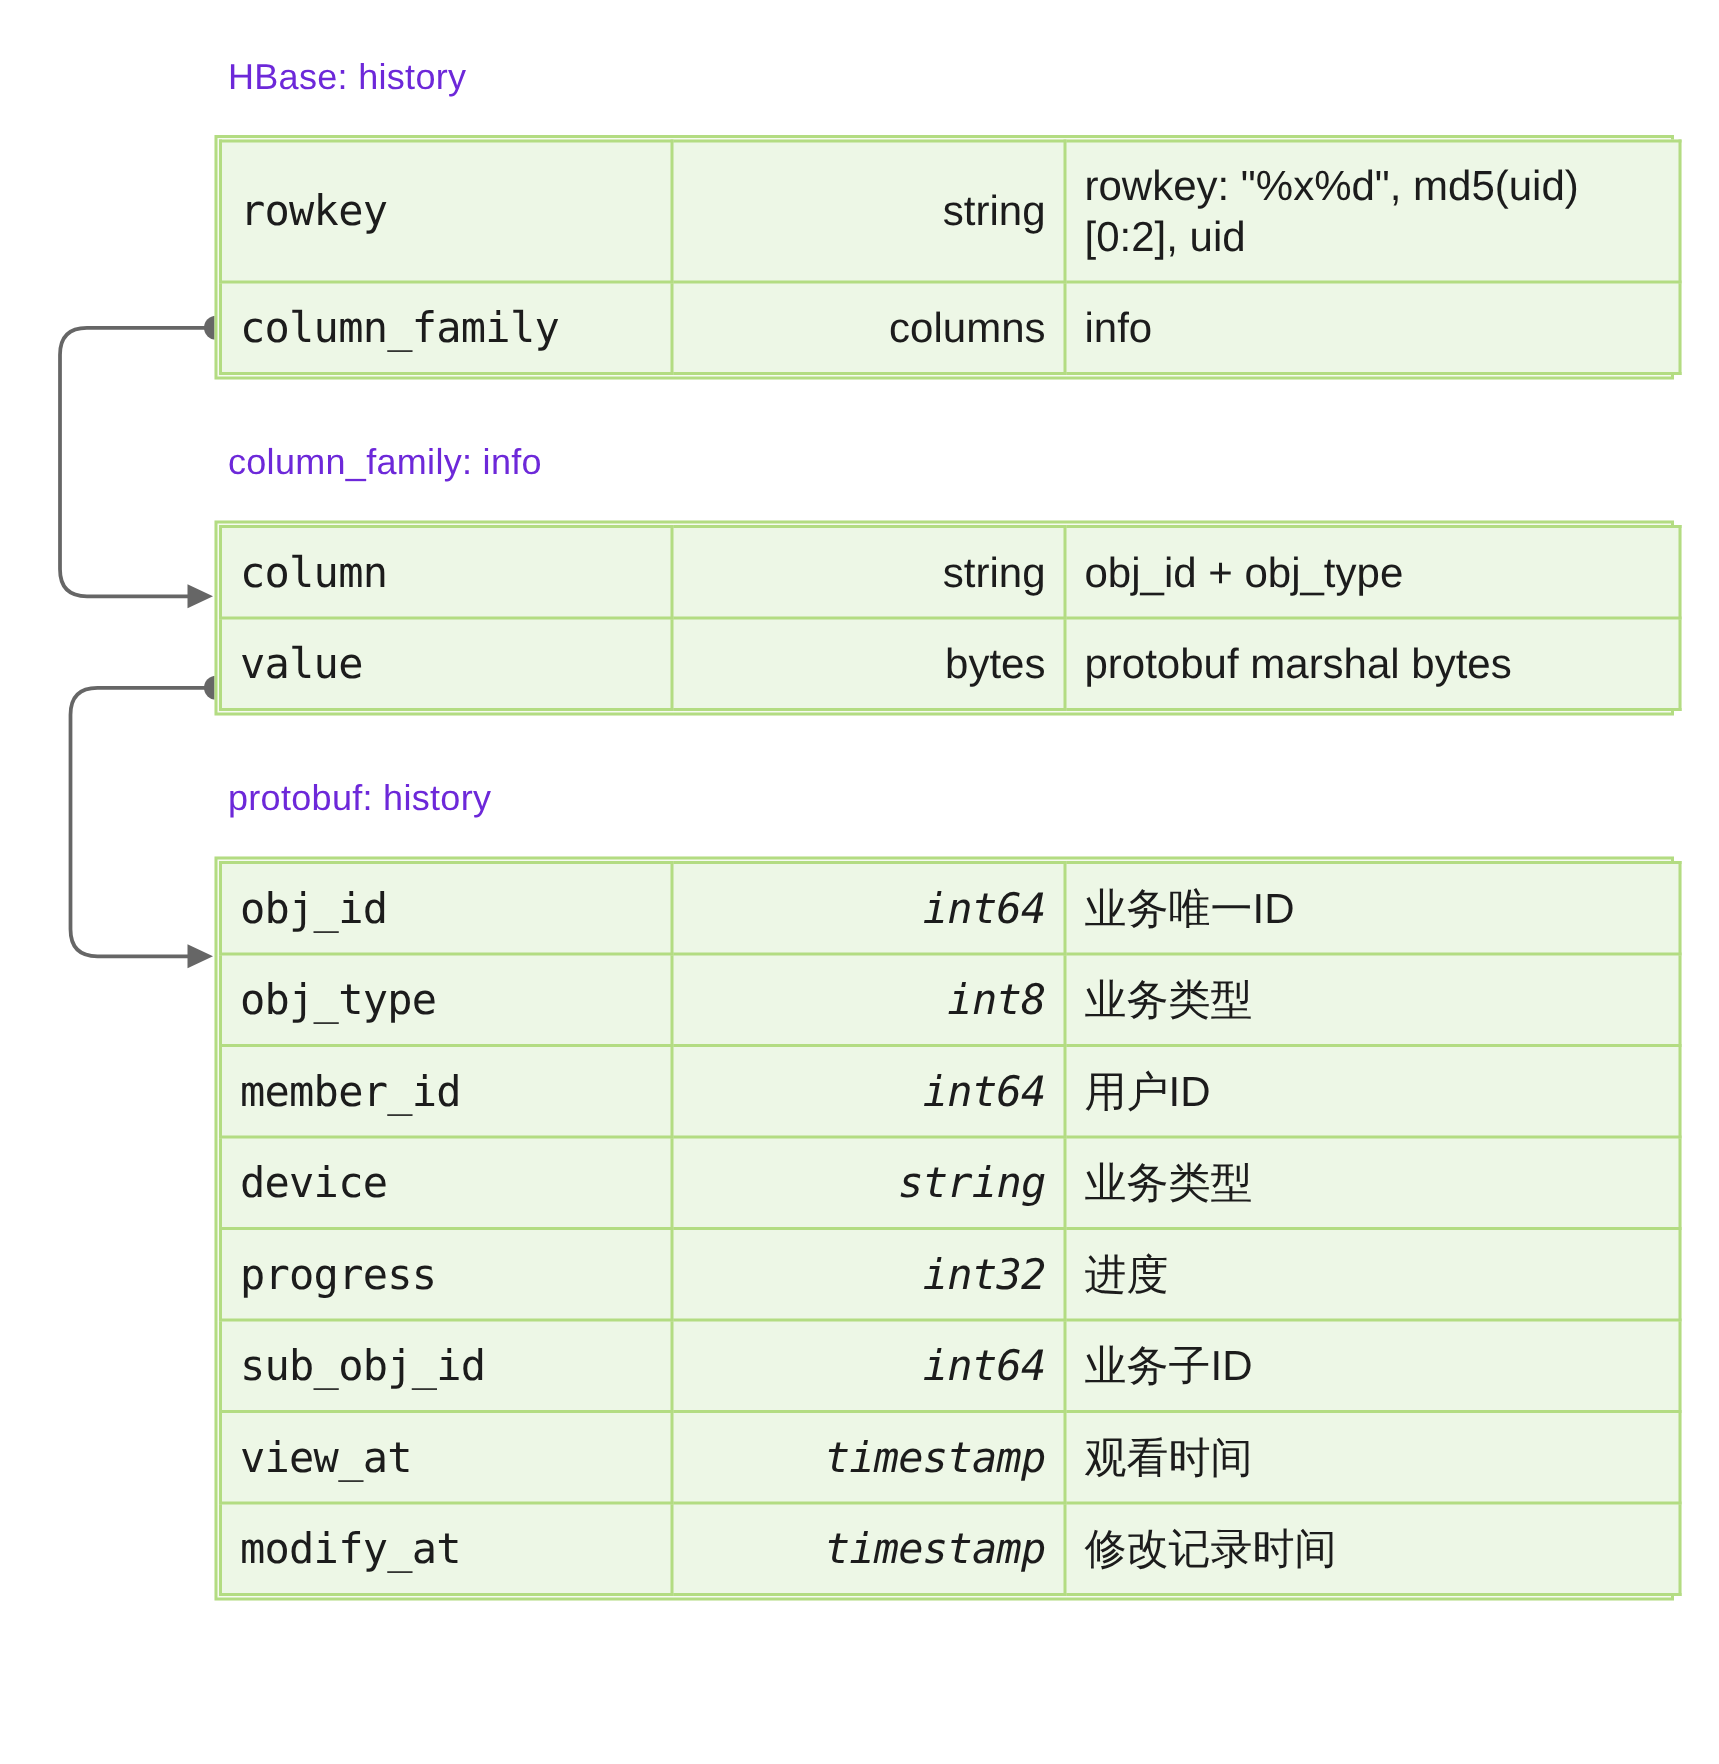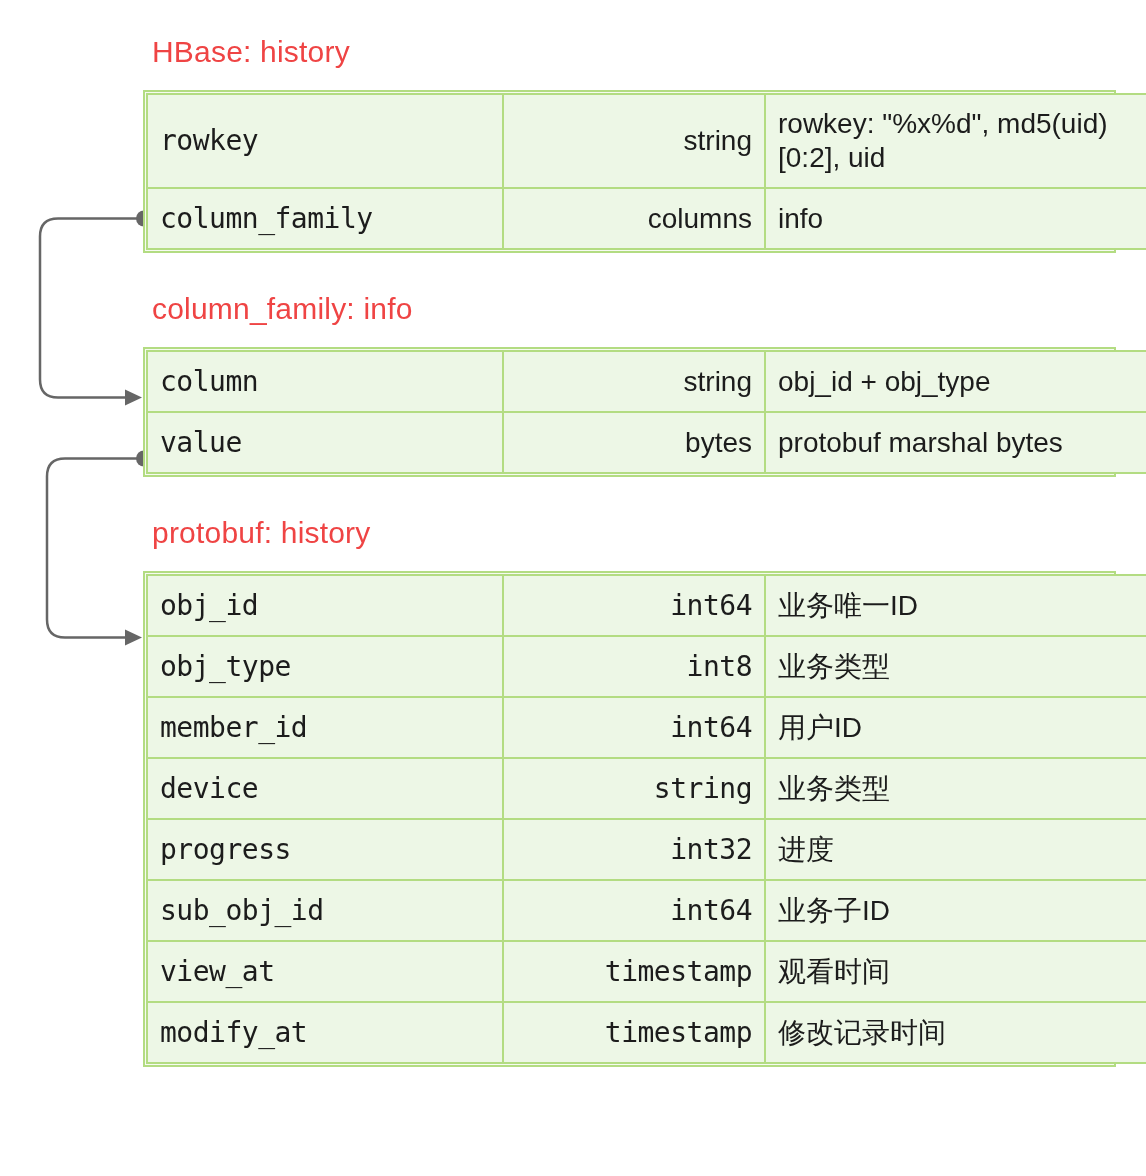--- a/index.html
+++ b/index.html
@@ -24,23 +24,23 @@
     z-index: 2;
   }
   .section {
     margin-left: 143px;
     width: 981px;
   }
   .section + .section {
     margin-top: 40px;
   }
   .tbl-title {
-    font-size: 30px;
+    font-size: 24px;
     font-weight: normal;
-    color: #ef4444;
+    color: #6d28d9;
     line-height: 32px;
     margin: 0 0 22px 9px;
     letter-spacing: 0.2px;
   }
   .tbl-frame {
     border: 2px solid #b3dc82;
     background: #f6fbf1;
     padding: 1px;
     width: 973px;
     box-sizing: border-box;
@@ -55,29 +55,30 @@
     border: 2px solid #b3dc82;
     font-size: 28px;
     line-height: 34px;
     padding: 12px 12px;
     height: 61px;
     box-sizing: border-box;
     vertical-align: middle;
     overflow: hidden;
   }
   td.col-field {
-    width: 356px;
+    width: 301px;
     font-family: "DejaVu Sans Mono", "Liberation Mono", monospace;
     letter-spacing: -0.5px;
   }
   td.col-type  { width: 262px; text-align: right; }
   td.col-desc  { width: 410px; }
   .mono-types td.col-type {
     font-family: "DejaVu Sans Mono", "Liberation Mono", monospace;
     letter-spacing: -0.5px;
+    font-style: italic;
   }
   #connector-layer {
     position: absolute;
     top: 0; left: 0;
     width: 1146px;
     height: 1176px;
     z-index: 1;
     pointer-events: none;
   }
 </style>

